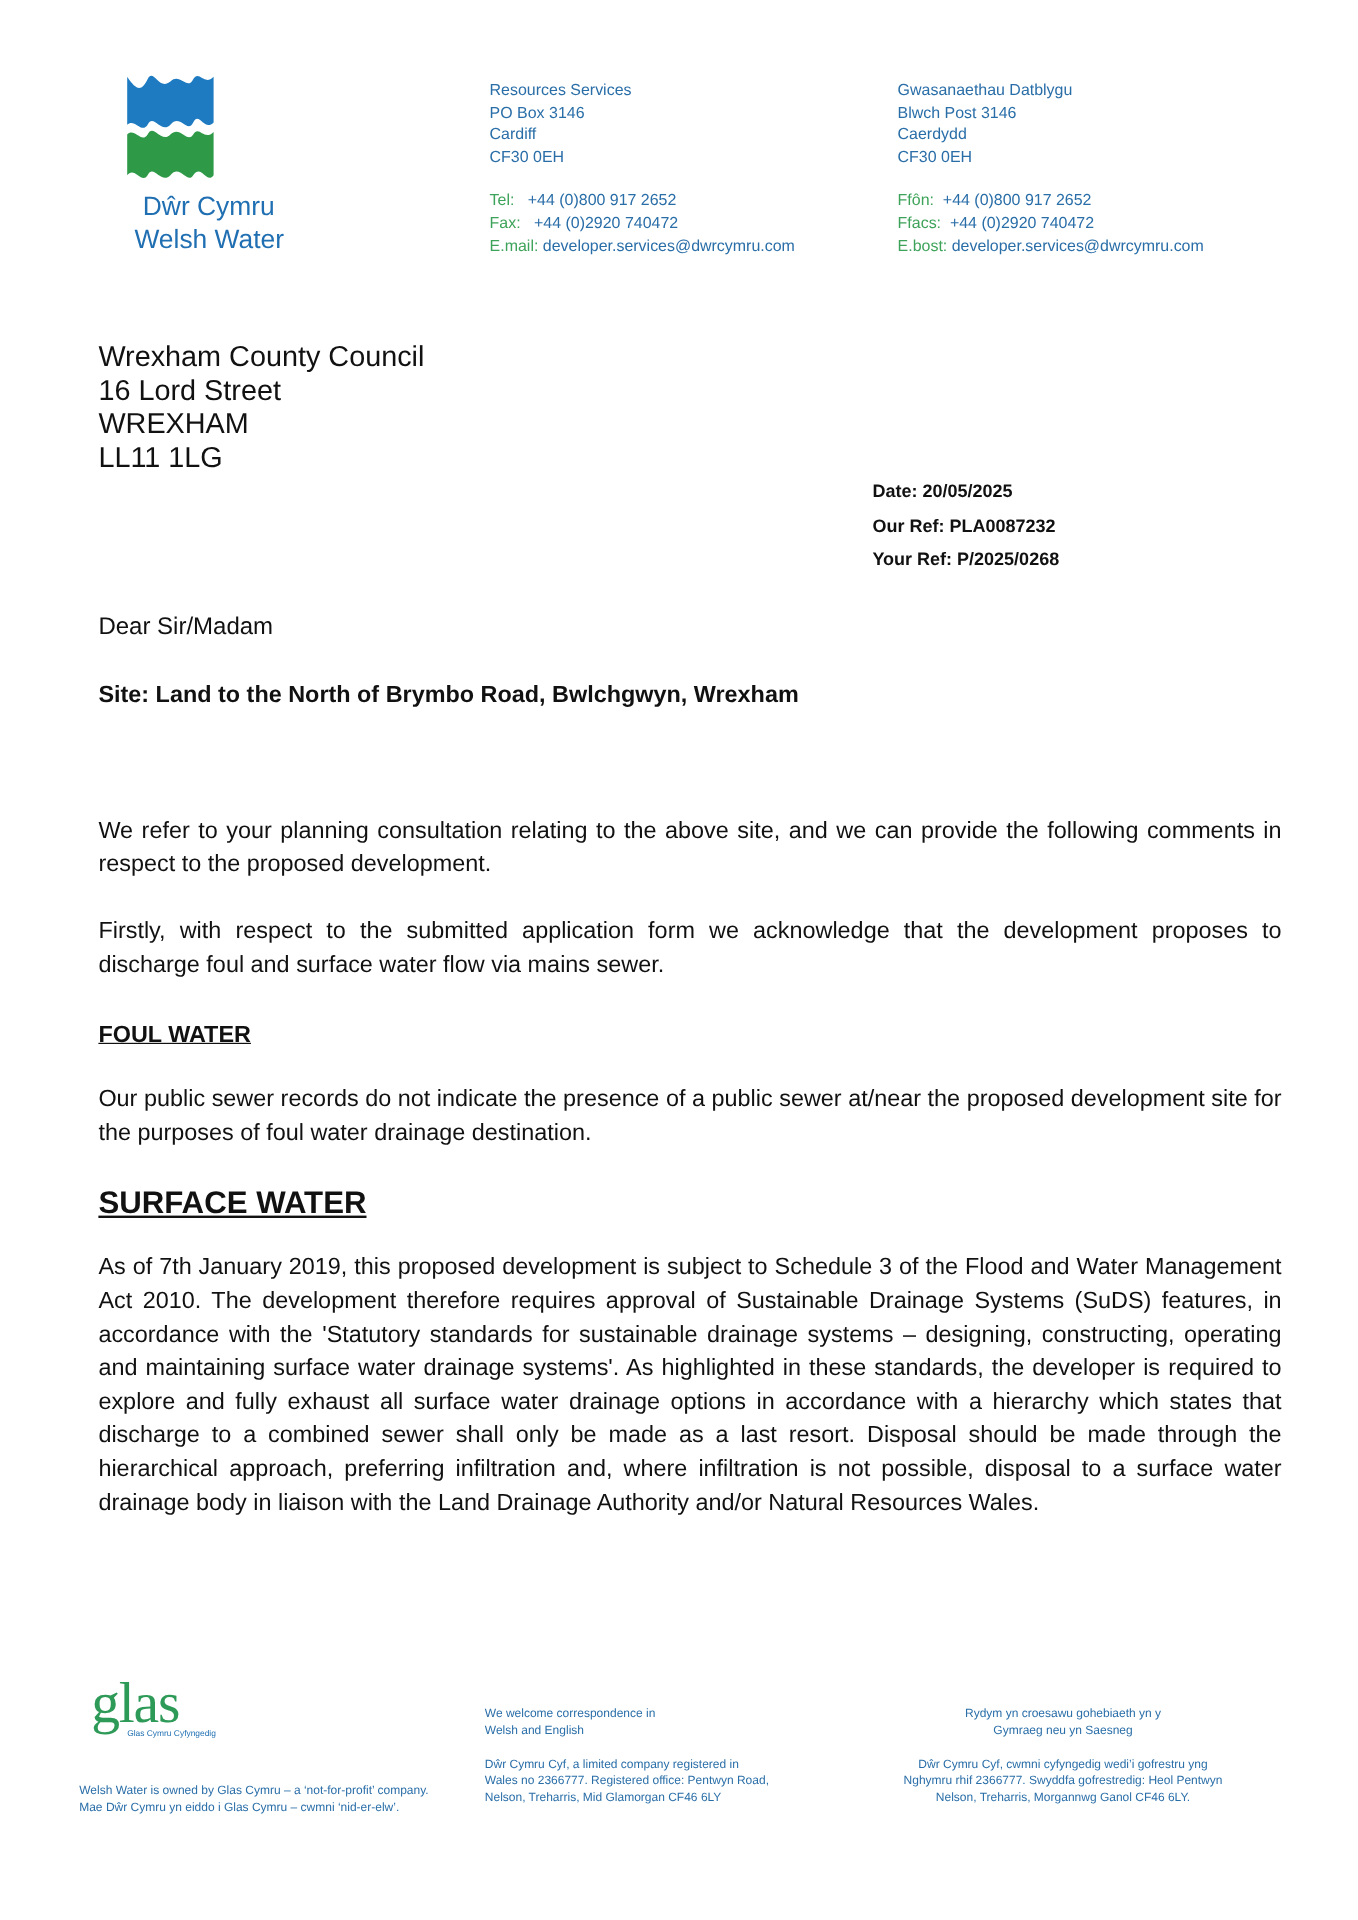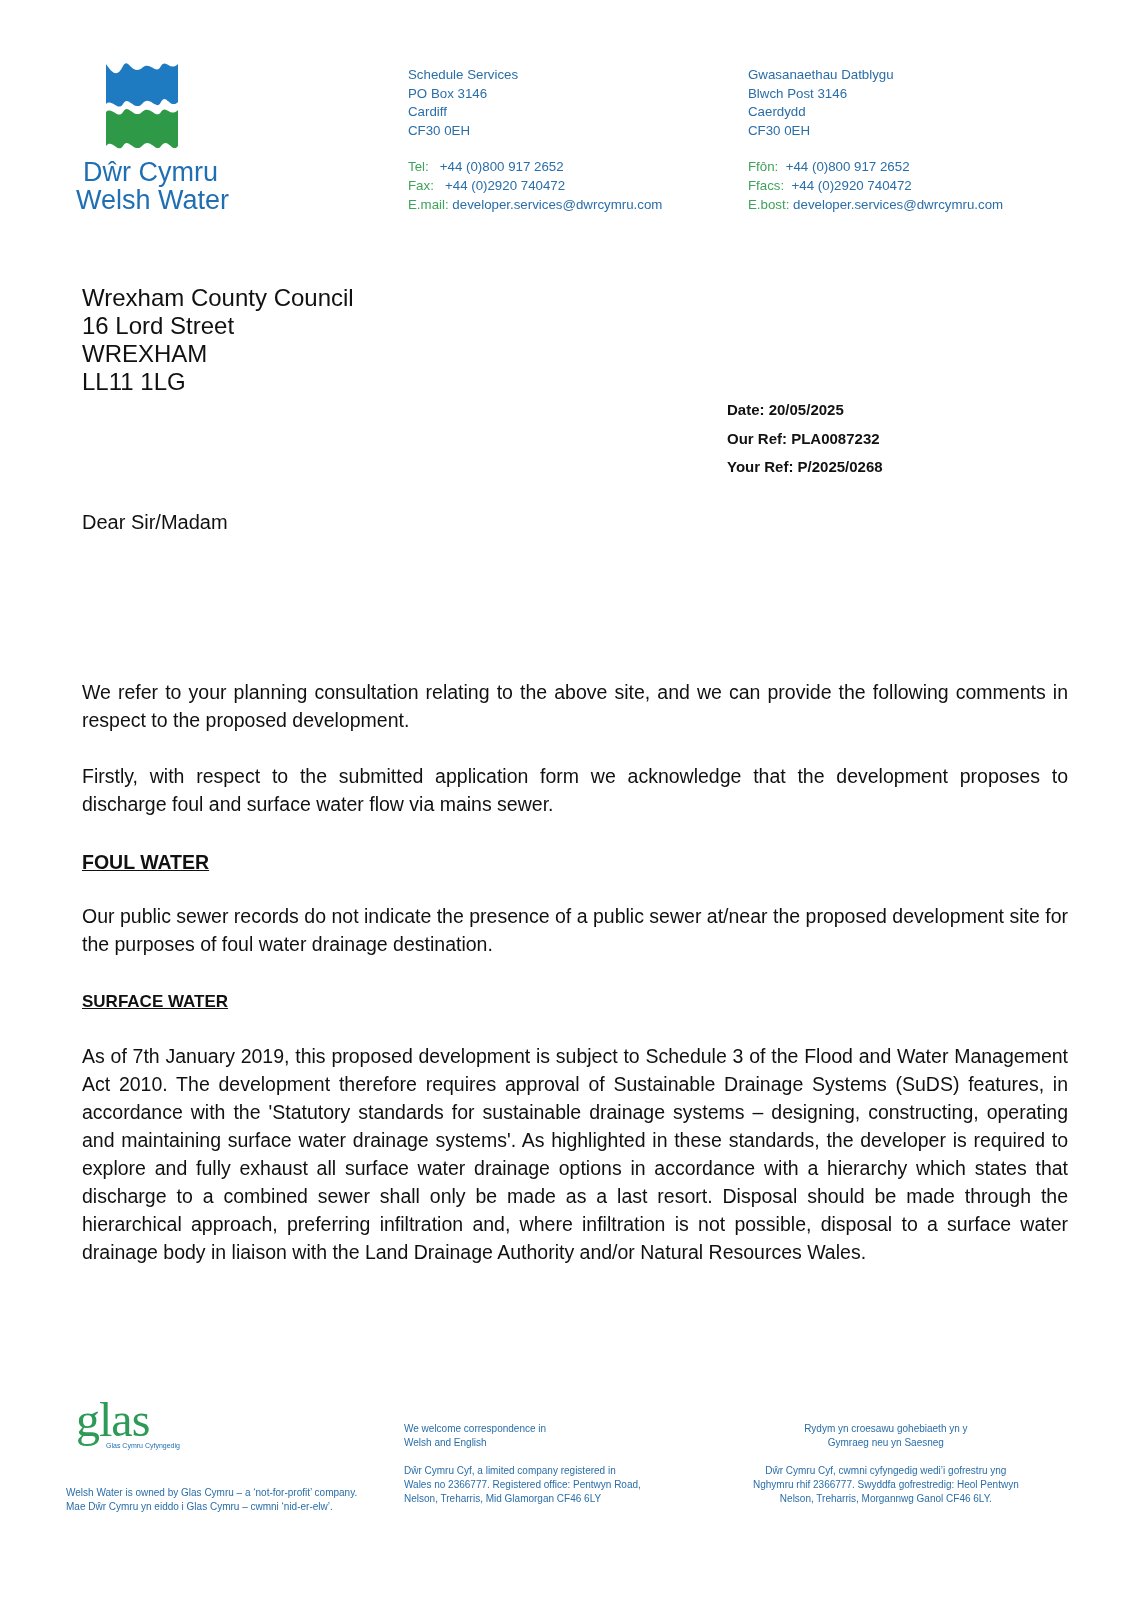--- a/index.html
+++ b/index.html
@@ -3,21 +3,21 @@
   <meta charset="utf-8">
   <style>
     html, body { margin: 0; padding: 0; background: #ffffff; }
     body { width: 1132px; height: 1600px; position: relative; overflow: hidden;
            font-family: "Liberation Sans", "DejaVu Sans", sans-serif; color: #111; }
     .abs { position: absolute; }
 
     
     .logo { left: 76px; top: 62px; width: 140px; }
     .logo svg { display: block; margin-left: 28px; }
-    .logo-text { color: #1f6fb2; font-size: 27px; line-height: 28px; margin-top: 6px; }
+    .logo-text { color: #1f6fb2; font-size: 22px; line-height: 28px; margin-top: 6px; margin-left: 36px; }
     .logo-text div { white-space: nowrap; }
     .logo-text .l1 { padding-left: 7px; }
 
     
     .contact { font-size: 13.3px; line-height: 18.6px; color: #2a6ea8; }
     .contact .gap { height: 18px; }
     .contact .lab { color: #3ea35a; }
     .contact .val { color: #2a6ea8; }
     .col1 { left: 408px; top: 66px; }
     .col2 { left: 748px; top: 66px; }
@@ -30,21 +30,21 @@
 
     .salutation { left: 82px; top: 511px; font-size: 20px; color: #111; }
 
     .subject { left: 82px; top: 565px; font-size: 19.5px; line-height: 28px; font-weight: bold; color: #111; white-space: nowrap; }
 
     .body-block { left: 82px; width: 986px; font-size: 19.5px; line-height: 28px; text-align: justify; color: #111; }
     .p1 { top: 678px; }
     .p2 { top: 762px; }
     .h-foul { top: 848px; font-weight: bold; text-decoration: underline; font-size: 19.5px; }
     .p3 { top: 902px; }
-    .h-surface { top: 988px; font-weight: bold; text-decoration: underline; font-size: 17px; }
+    .h-surface { top: 988px; font-weight: bold; text-decoration: underline; font-size: 26px; }
     .p4 { top: 1042px; }
 
     
     .glas { left: 76px; top: 1400px; }
     .glas-word { font-family: "Liberation Serif", "DejaVu Serif", serif; font-size: 48px; color: #2e9a58; line-height: 40px; letter-spacing: -1px; }
     .glas-sub { font-size: 7px; color: #1f6fb2; margin-left: 30px; margin-top: 2px; white-space: nowrap; }
     .footer-text { font-size: 10px; line-height: 14px; color: #2a6ea8; }
     .foot-left { left: 66px; top: 1486px; }
     .foot-mid { left: 404px; top: 1422px; }
     .foot-right { left: 753px; top: 1422px; text-align: center; }
@@ -60,21 +60,21 @@
 
     <path d="M2 50 C8 44, 14 58, 19 50 C24 40, 30 58, 38 50 C46 42, 52 58, 57 50 C62 42, 66 56, 74 48 L74 84 C68 92, 64 74, 57 84 C52 92, 46 74, 38 84 C30 92, 24 74, 19 84 C14 92, 8 76, 2 84 Z" fill="#2e9a48"></path>
   </svg>
   <div class="logo-text">
     <div class="l1">Dŵr Cymru</div>
     <div>Welsh Water</div>
   </div>
 </div>
 
 <div class="abs contact col1">
-  <div>Schedule Services</div>
+  <div>Resources Services</div>
   <div>PO Box 3146</div>
   <div>Cardiff</div>
   <div>CF30 0EH</div>
   <div class="gap"></div>
   <div><span class="lab">Tel:</span>&nbsp;&nbsp; <span class="val">+44 (0)800 917 2652</span></div>
   <div><span class="lab">Fax:</span>&nbsp;&nbsp; <span class="val">+44 (0)2920 740472</span></div>
   <div><span class="lab">E.mail:</span> <span class="val">developer.services@dwrcymru.com</span></div>
 </div>
 
 <div class="abs contact col2">
@@ -97,20 +97,21 @@
 
 <div class="abs refs">
   <div>Date: 20/05/2025</div>
   <div>Our Ref: PLA0087232</div>
   <div>Your Ref: P/2025/0268</div>
 </div>
 
 <div class="abs salutation">Dear Sir/Madam</div>
 
 <div class="abs subject">
+  <div>Site: Land to the North of  Brymbo Road, Bwlchgwyn, Wrexham</div>
 </div>
 
 <div class="abs body-block p1">We refer to your planning consultation relating to the above site, and we can provide the following comments in respect to the proposed development.</div>
 <div class="abs body-block p2">Firstly, with respect to the submitted application form we acknowledge that the development proposes to discharge foul and surface water flow via mains sewer.</div>
 <div class="abs body-block h-foul" style="width:auto">FOUL WATER</div>
 <div class="abs body-block p3">Our public sewer records do not indicate the presence of a public sewer at/near the proposed development site for the purposes of foul water drainage destination.</div>
 <div class="abs body-block h-surface" style="width:auto">SURFACE WATER</div>
 <div class="abs body-block p4">As of 7th January 2019, this proposed development is subject to Schedule 3 of the Flood and Water Management Act 2010. The development therefore requires approval of Sustainable Drainage Systems (SuDS) features, in accordance with the 'Statutory standards for sustainable drainage systems – designing, constructing, operating and maintaining surface water drainage systems'. As highlighted in these standards, the developer is required to explore and fully exhaust all surface water drainage options in accordance with a hierarchy which states that discharge to a combined sewer shall only be made as a last resort. Disposal should be made through the hierarchical approach, preferring infiltration and, where infiltration is not possible, disposal to a surface water drainage body in liaison with the Land Drainage Authority and/or Natural Resources Wales.</div>
 
 <div class="abs glas">

